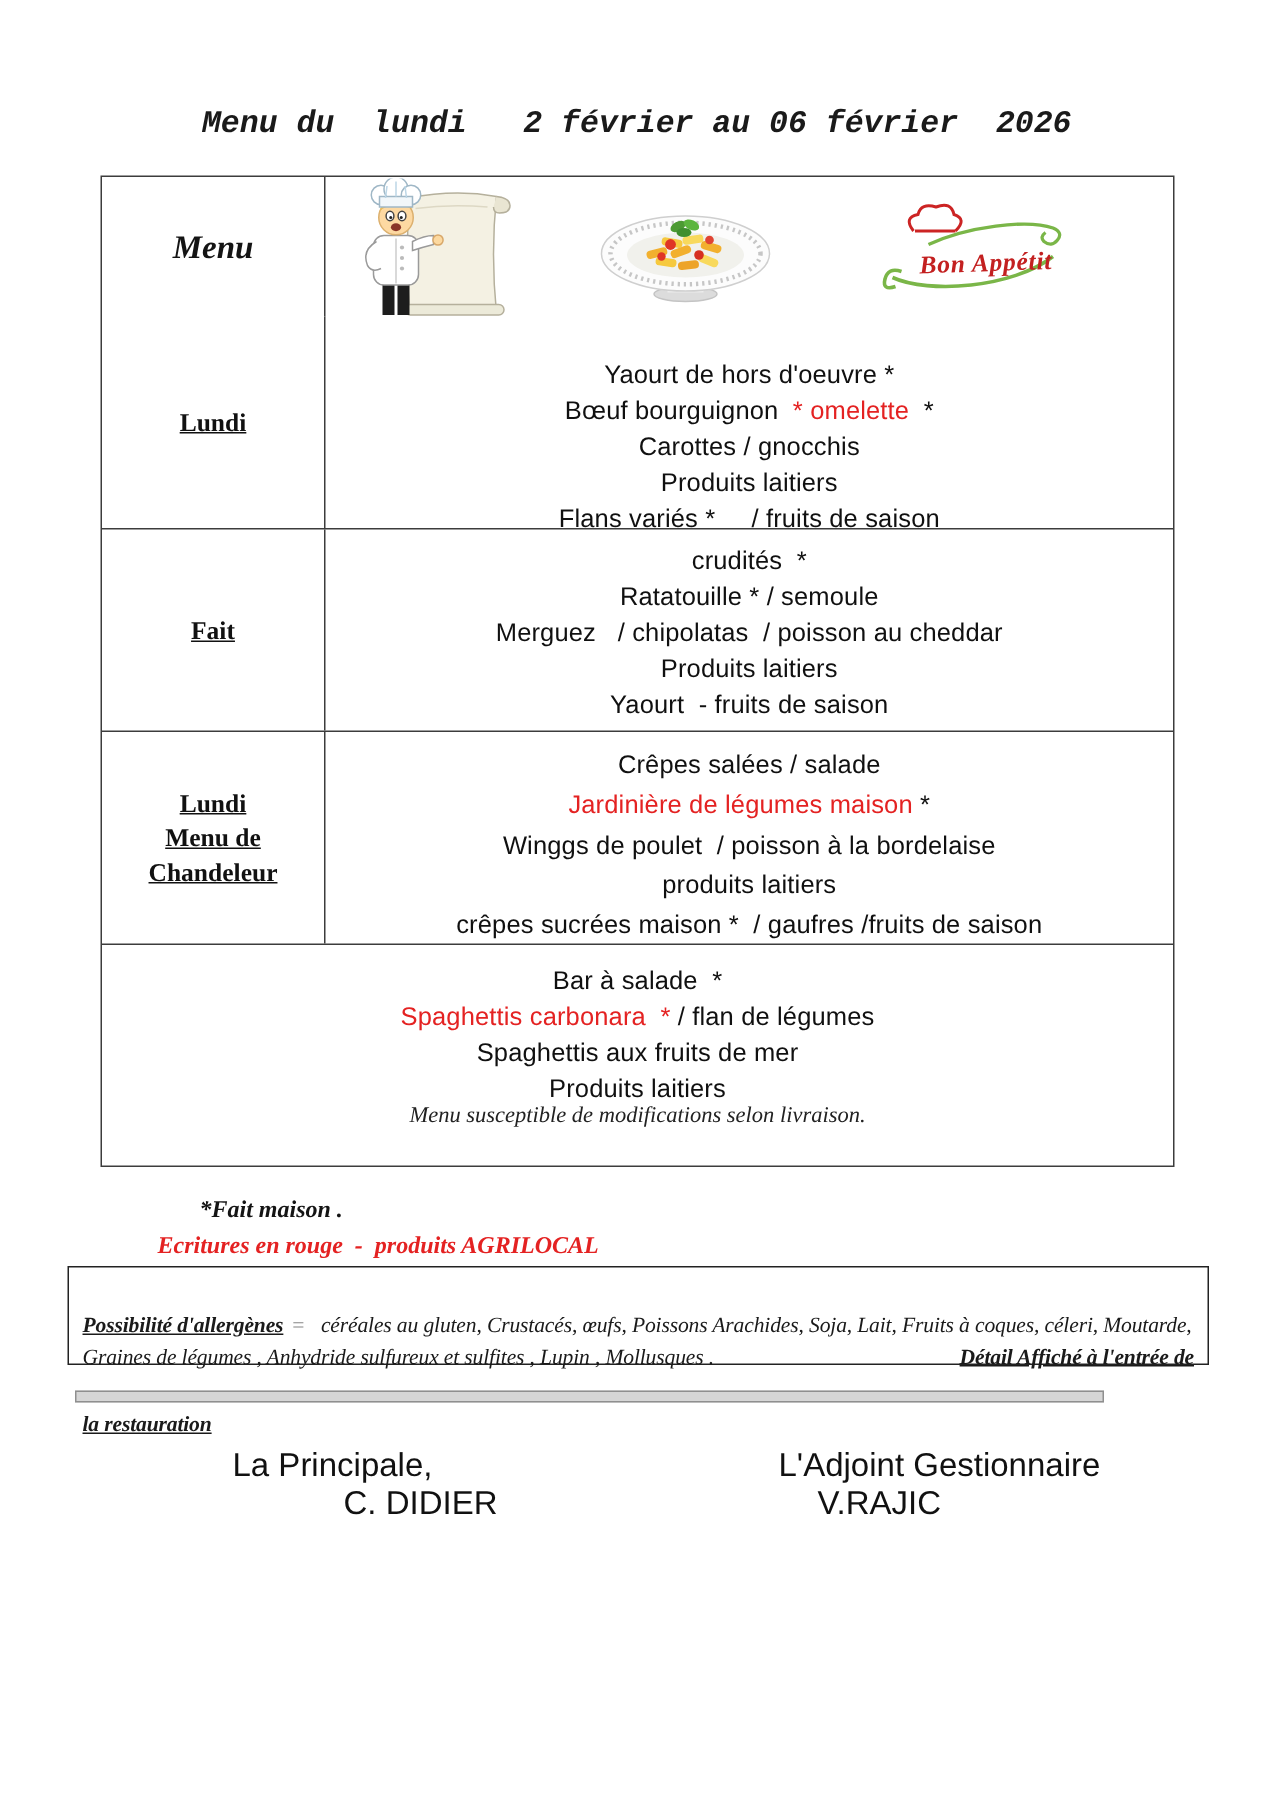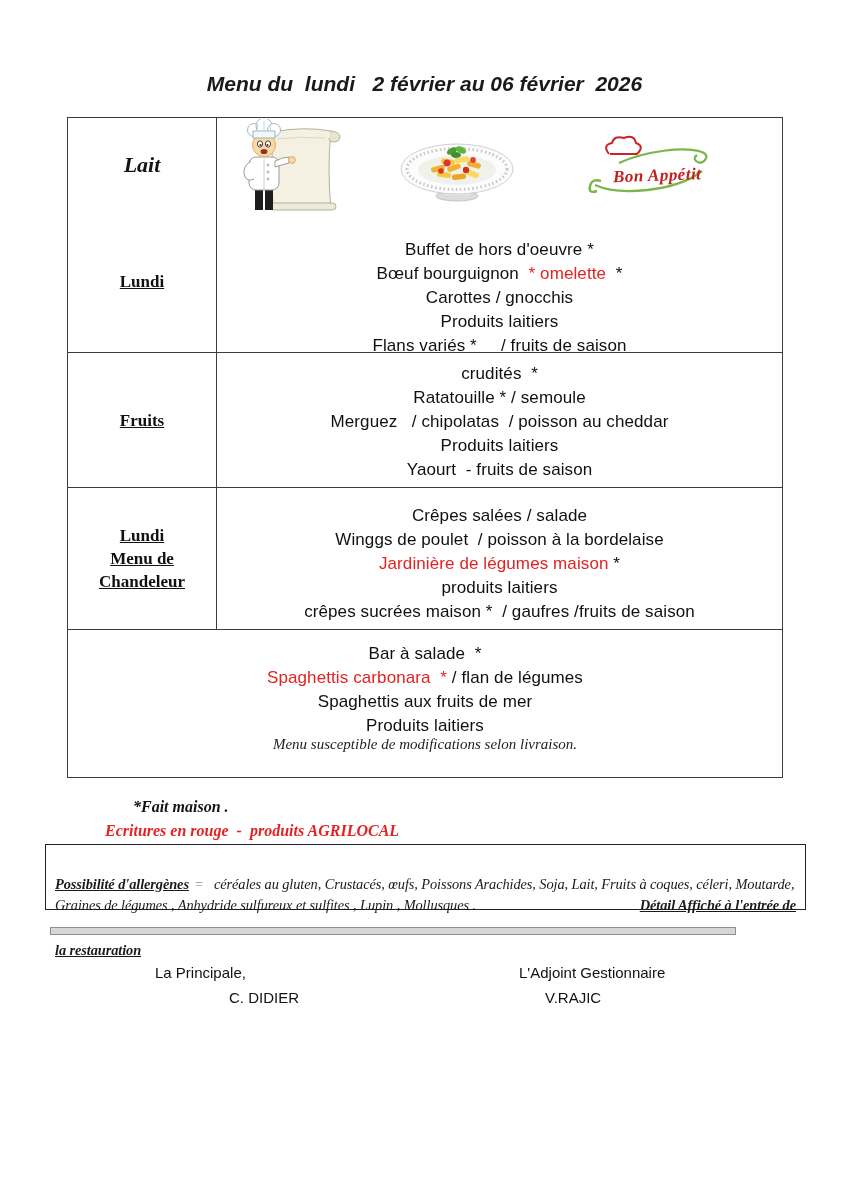--- a/index.html
+++ b/index.html
@@ -2,21 +2,21 @@
 <html style="--red: #e42222; --graybar: #d6d6d6;"><head>
 <meta charset="utf-8">
 <style>
   html,body{margin:0;padding:0;background:#ffffff;}
   .page{position:relative;width:849px;height:1200px;background:#fff;overflow:hidden;
         font-family:"Liberation Sans",sans-serif;color:#141414;}
   .pre{white-space:pre-wrap;}
 
   
   .title{position:absolute;top:72px;left:0;width:849px;text-align:center;margin:0;
-         font-family:Liberation Sans, sans-serif;font-style:italic;font-weight:bold;
+         font-family:Liberation Mono, monospace;font-style:italic;font-weight:bold;
          font-size:21px;color:#1a1a1a;}
 
   
   .menu-table{position:absolute;left:67px;top:117px;width:716px;
               border:1.5px solid #3c3c3c;background:#fff;box-sizing:border-box;}
   .trow{display:flex;box-sizing:border-box;border-top:1px solid #3c3c3c;}
   .trow:first-child{border-top:none;}
   .day-cell{width:149px;box-sizing:border-box;border-right:1px solid #3c3c3c;
             display:flex;flex-direction:column;justify-content:center;align-items:center;}
   .content-cell{flex:1;position:relative;box-sizing:border-box;}
@@ -28,21 +28,21 @@
   .menu-line{font-size:17px;line-height:24px;color:#101010;text-align:center;letter-spacing:0.1px;}
   .menu-line .red{color:var(--red,#e42222);}
 
   
   #menu-rows .trow:nth-child(1){height:141px;}
   #menu-rows .trow:nth-child(2){height:135px;}
   #menu-rows .trow:nth-child(3){height:142px;}
   #menu-rows .trow:nth-child(4){height:148px;}
   #menu-rows .trow:nth-child(1) .menu-lines{justify-content:flex-start;padding-top:27px;}
   #menu-rows .trow:nth-child(2) .menu-lines{justify-content:flex-start;padding-top:9px;}
-  #menu-rows .trow:nth-child(3) .menu-lines{justify-content:center;padding-top:10px;}
+  #menu-rows .trow:nth-child(3) .menu-lines{justify-content:space-between;padding-top:10px;}
   #menu-rows .trow:nth-child(4) .menu-lines{justify-content:flex-start;padding-top:12px;}
   #menu-rows .trow:nth-child(4) .day-cell{justify-content:flex-start;padding-top:27px;}
 
   
   .hdr-img{position:absolute;}
   .chef-svg{left:8px;top:1px;}
   .pasta-svg{left:180px;top:20px;}
   .logo-svg{left:368px;top:15px;}
 
   
@@ -63,37 +63,37 @@
   .al-label{font-weight:bold;text-decoration:underline;}
   .al-eq{color:#8a8a8a;font-style:normal;padding:0 4px 0 6px;}
   .al-line2{display:flex;justify-content:space-between;white-space:nowrap;}
   .al-detail{font-weight:bold;text-decoration:underline;}
 
   
   .gray-bar{position:absolute;left:50px;top:927px;width:686px;height:8px;
         background:var(--graybar,#d6d6d6);border:1px solid #8f8f8f;box-sizing:border-box;}
 
   
-  .sig{position:absolute;font-size:15px;color:#111;}
+  .sig{position:absolute;font-size:22px;color:#111;}
   .sig-left-role{left:155px;top:964px;}
   .sig-left-name{left:229px;top:989px;}
   .sig-right-role{left:519px;top:964px;}
   .sig-right-name{left:545px;top:989px;}
 </style>
 </head>
 <body>
 
 <div class="page">
 
   <h1 class="title pre">Menu du  lundi   2 février au 06 février  2026</h1>
 
   <div class="menu-table">
     <div class="trow header-row">
       <div class="day-cell">
-        <span class="jour">Lait</span>
+        <span class="jour">Menu</span>
       </div>
       <div class="content-cell">
 
         <svg class="hdr-img chef-svg" width="122" height="92" viewBox="0 0 122 92">
           <path d="M48 13 Q45 50 48 89 L106 90 Q102 50 106 12 Q78 7 48 13 Z" fill="#f4f1e3" stroke="#b5b09c" stroke-width="1"></path>
           <path d="M106 12 q9 1 9 6 q0 5 -7 5 q-4 0 -4 -4" fill="#e9e5d2" stroke="#b5b09c"></path>
           <rect x="45" y="84" width="66" height="7" rx="3.5" fill="#ecead9" stroke="#b5b09c"></rect>
           <path d="M52 20 Q75 17 100 19" stroke="#ddd8c4" fill="none"></path>
 
           <rect x="30" y="68" width="8" height="23" fill="#1d1d1d"></rect>
@@ -167,49 +167,49 @@
 
       </div>
     </div>
 
     <div id="menu-rows">
         <div class="trow">
           <div class="day-cell">
             <div class="day-label">Lundi</div>
           </div>
           <div class="content-cell menu-lines">
-            <div class="menu-line pre"><span>Buffet de hors d'oeuvre *</span></div>
+            <div class="menu-line pre"><span>Yaourt de hors d'oeuvre *</span></div>
             <div class="menu-line pre"><span>Bœuf bourguignon  </span><span class="red">* omelette</span><span>  *</span></div>
             <div class="menu-line pre"><span>Carottes / gnocchis</span></div>
             <div class="menu-line pre"><span>Produits laitiers</span></div>
             <div class="menu-line pre"><span>Flans variés *     / fruits de saison</span></div>
           </div>
         </div>
         <div class="trow">
           <div class="day-cell">
-            <div class="day-label">Fruits</div>
+            <div class="day-label">Fait</div>
           </div>
           <div class="content-cell menu-lines">
             <div class="menu-line pre"><span>crudités  *</span></div>
             <div class="menu-line pre"><span>Ratatouille * / semoule</span></div>
             <div class="menu-line pre"><span>Merguez   / chipolatas  / poisson au cheddar</span></div>
             <div class="menu-line pre"><span>Produits laitiers</span></div>
             <div class="menu-line pre"><span>Yaourt  - fruits de saison</span></div>
           </div>
         </div>
         <div class="trow">
           <div class="day-cell">
             <div class="day-label">Lundi</div>
             <div class="day-label">Menu de</div>
             <div class="day-label">Chandeleur</div>
           </div>
           <div class="content-cell menu-lines">
             <div class="menu-line pre"><span>Crêpes salées / salade</span></div>
+            <div class="menu-line pre"><span class="red">Jardinière de légumes maison</span><span> *</span></div>
             <div class="menu-line pre"><span>Winggs de poulet  / poisson à la bordelaise</span></div>
-            <div class="menu-line pre"><span class="red">Jardinière de légumes maison</span><span> *</span></div>
             <div class="menu-line pre"><span>produits laitiers</span></div>
             <div class="menu-line pre"><span>crêpes sucrées maison *  / gaufres /fruits de saison</span></div>
           </div>
         </div>
         <div class="trow">
           <div class="content-cell menu-lines">
             <div class="menu-line pre"><span>Bar à salade  *</span></div>
             <div class="menu-line pre"><span class="red">Spaghettis carbonara  *</span><span> / flan de légumes</span></div>
             <div class="menu-line pre"><span>Spaghettis aux fruits de mer</span></div>
             <div class="menu-line pre"><span>Produits laitiers</span></div>

